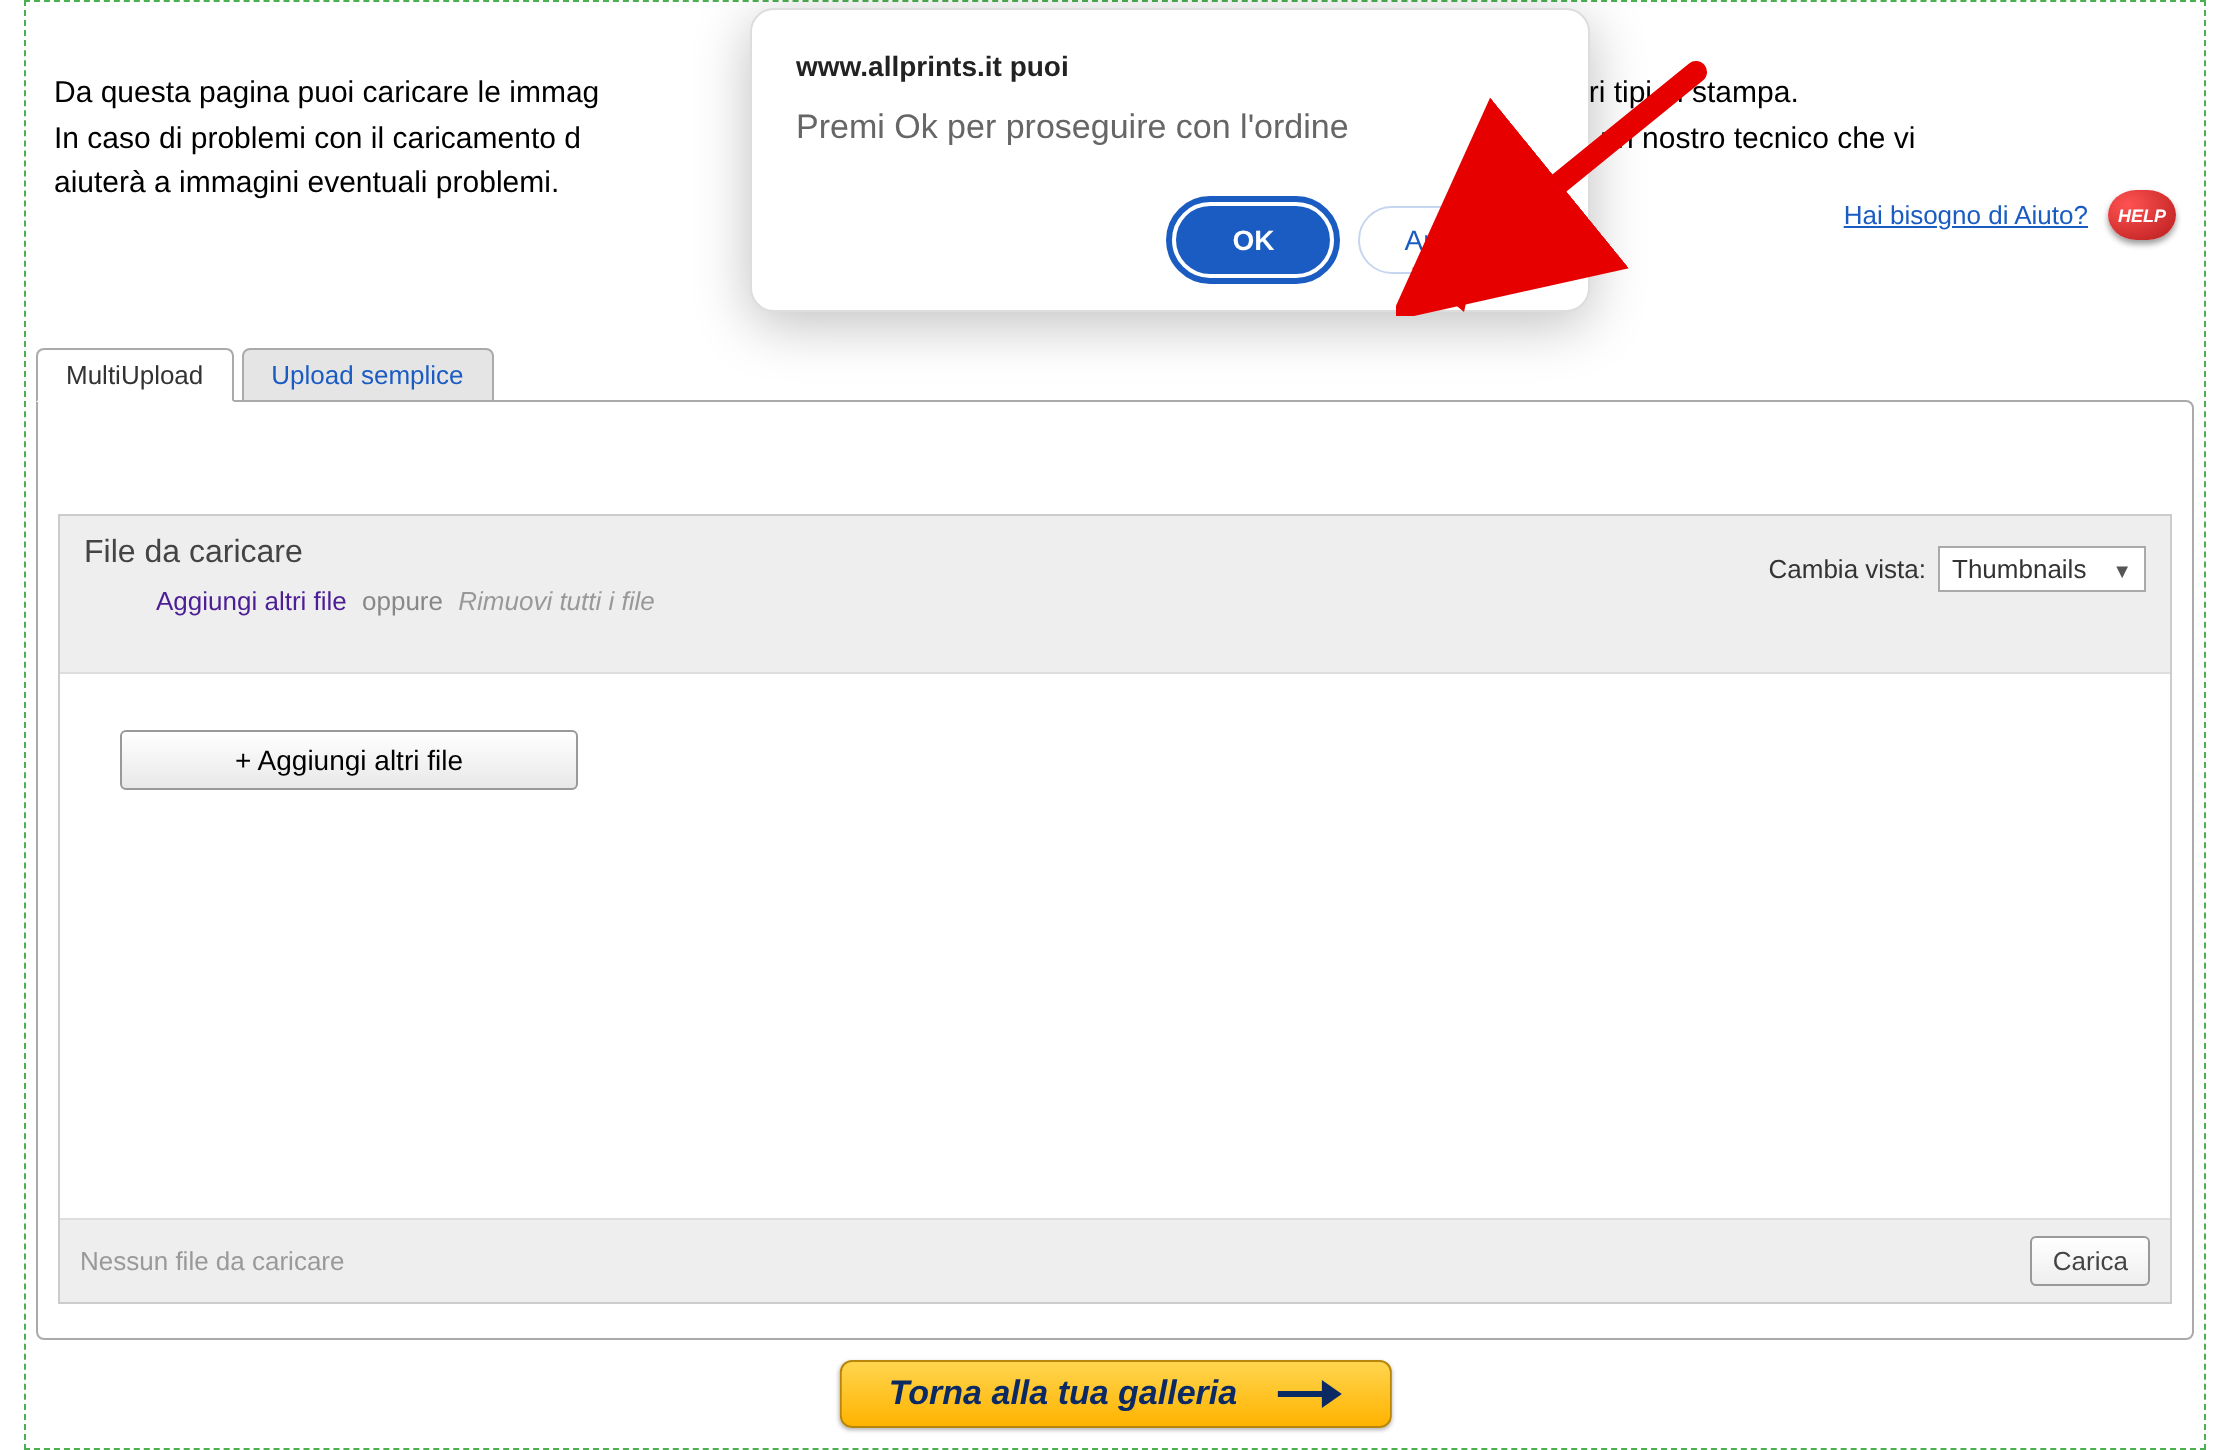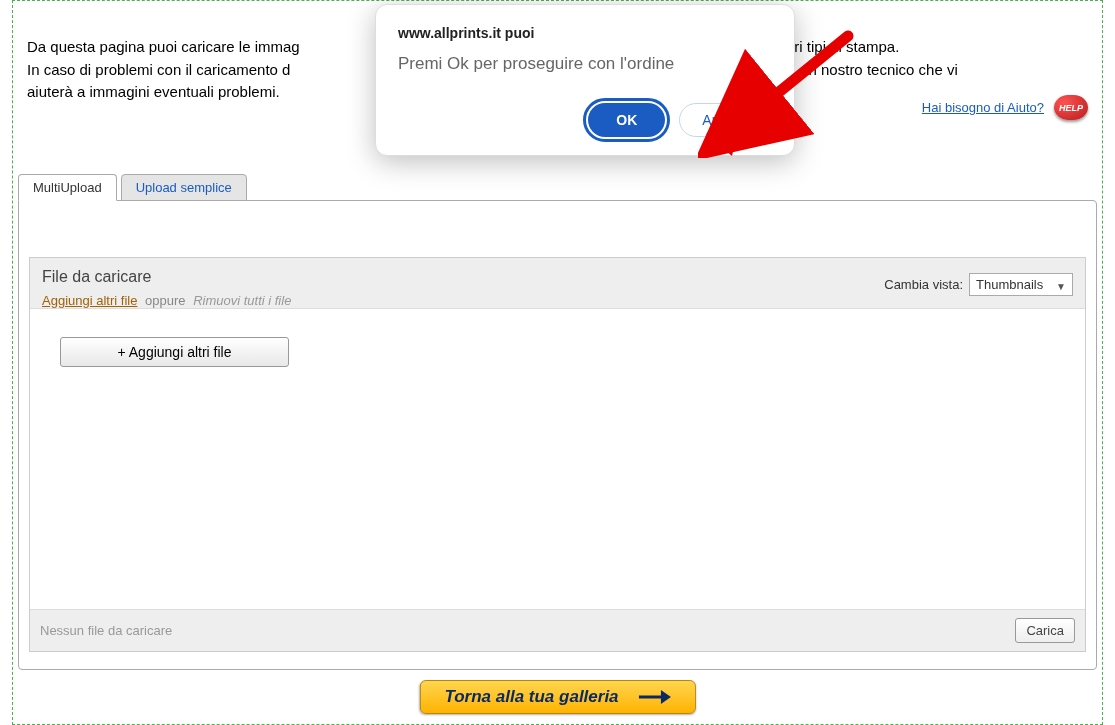--- a/index.html
+++ b/index.html
@@ -93,34 +93,34 @@
     .upload-box {
       border: 1px solid #ccc;
       height: 395px;
       margin-top: 46px;
       background: #fff;
       display: flex;
       flex-direction: column;
     }
     .upload-header {
       background: #eee;
-      padding: 10px 12px 0;
+      padding: 10px 12px 28px;
       border-bottom: 1px solid #ddd;
       display: flex;
       justify-content: space-between;
       align-items: flex-start;
     }
     .upload-title {
       font-size: 16px;
       color: #444;
       font-weight: normal;
       margin-bottom: 7px;
     }
     .upload-links { font-size: 13px; }
-    .link-blue { color: #a16207; text-decoration: underline; cursor: pointer; }
+    .link-blue { color: #4c1d95; cursor: pointer; margin-left: 36px; }
     .link-separator { color: #888; margin: 0 4px; }
     .link-grey { color: #999; font-style: italic; }
     .view-selector {
       font-size: 13px;
       color: #333;
       display: flex;
       align-items: center;
       gap: 6px;
       margin-top: 5px;
     }

